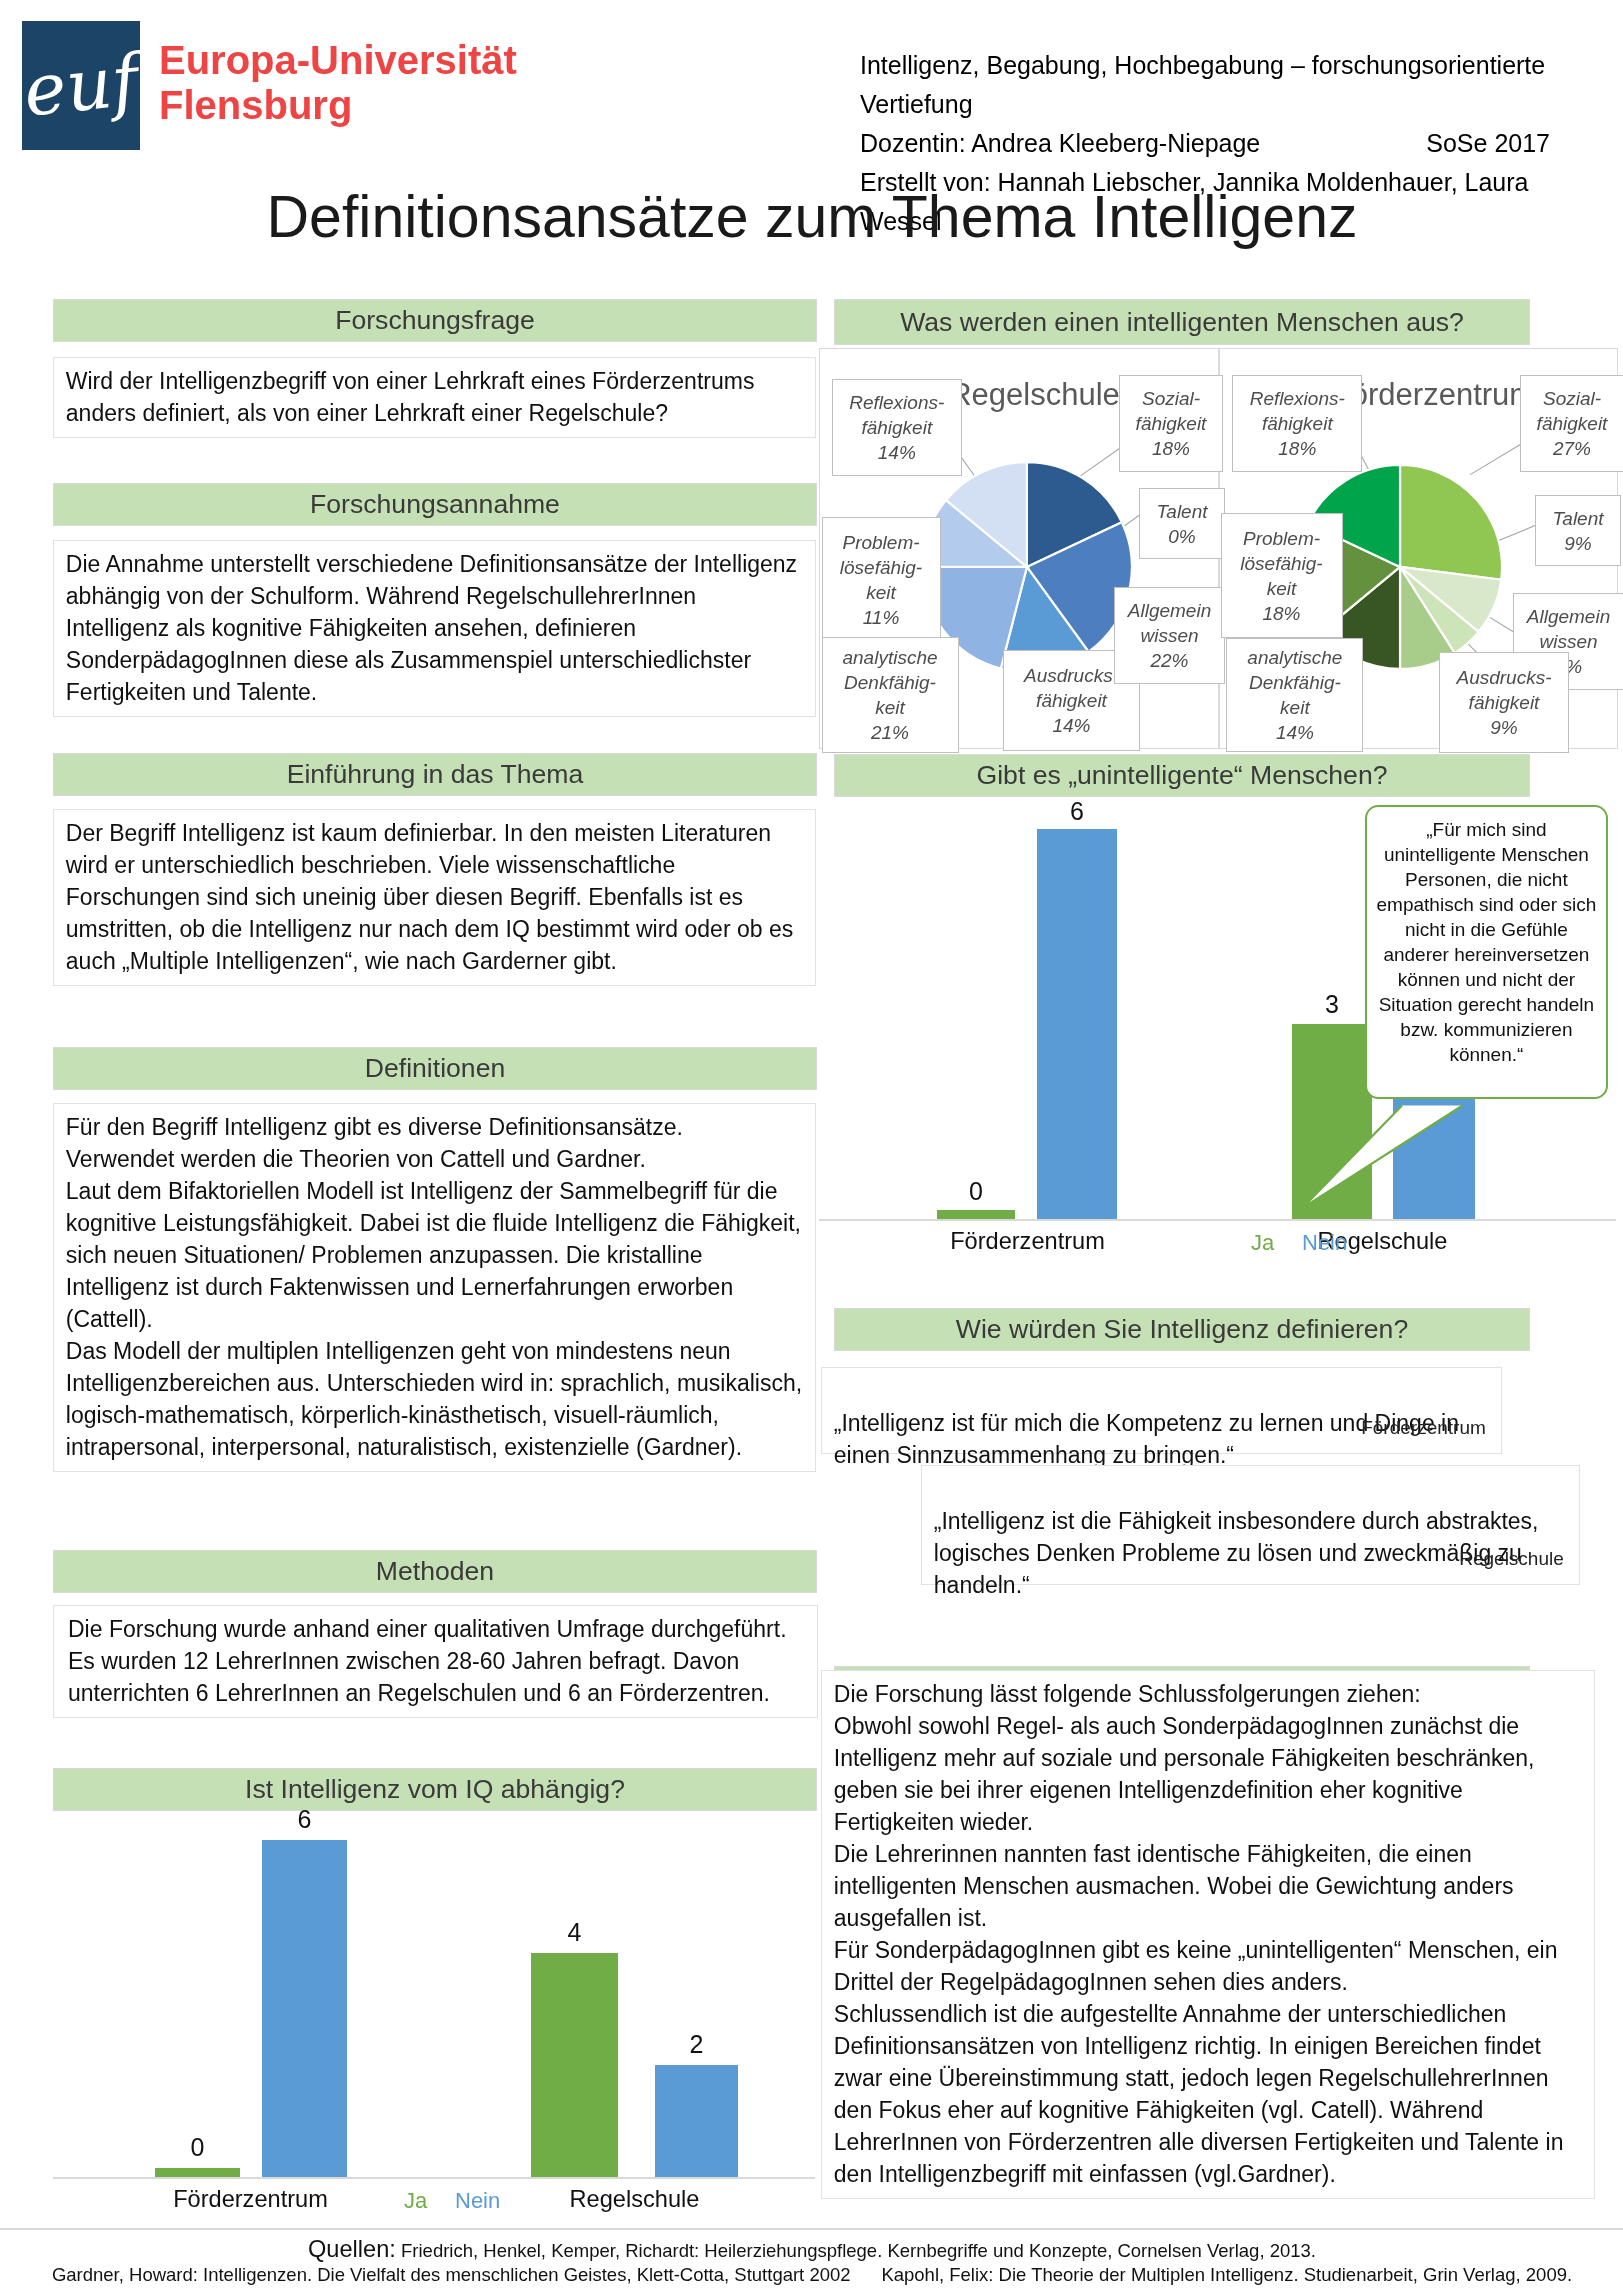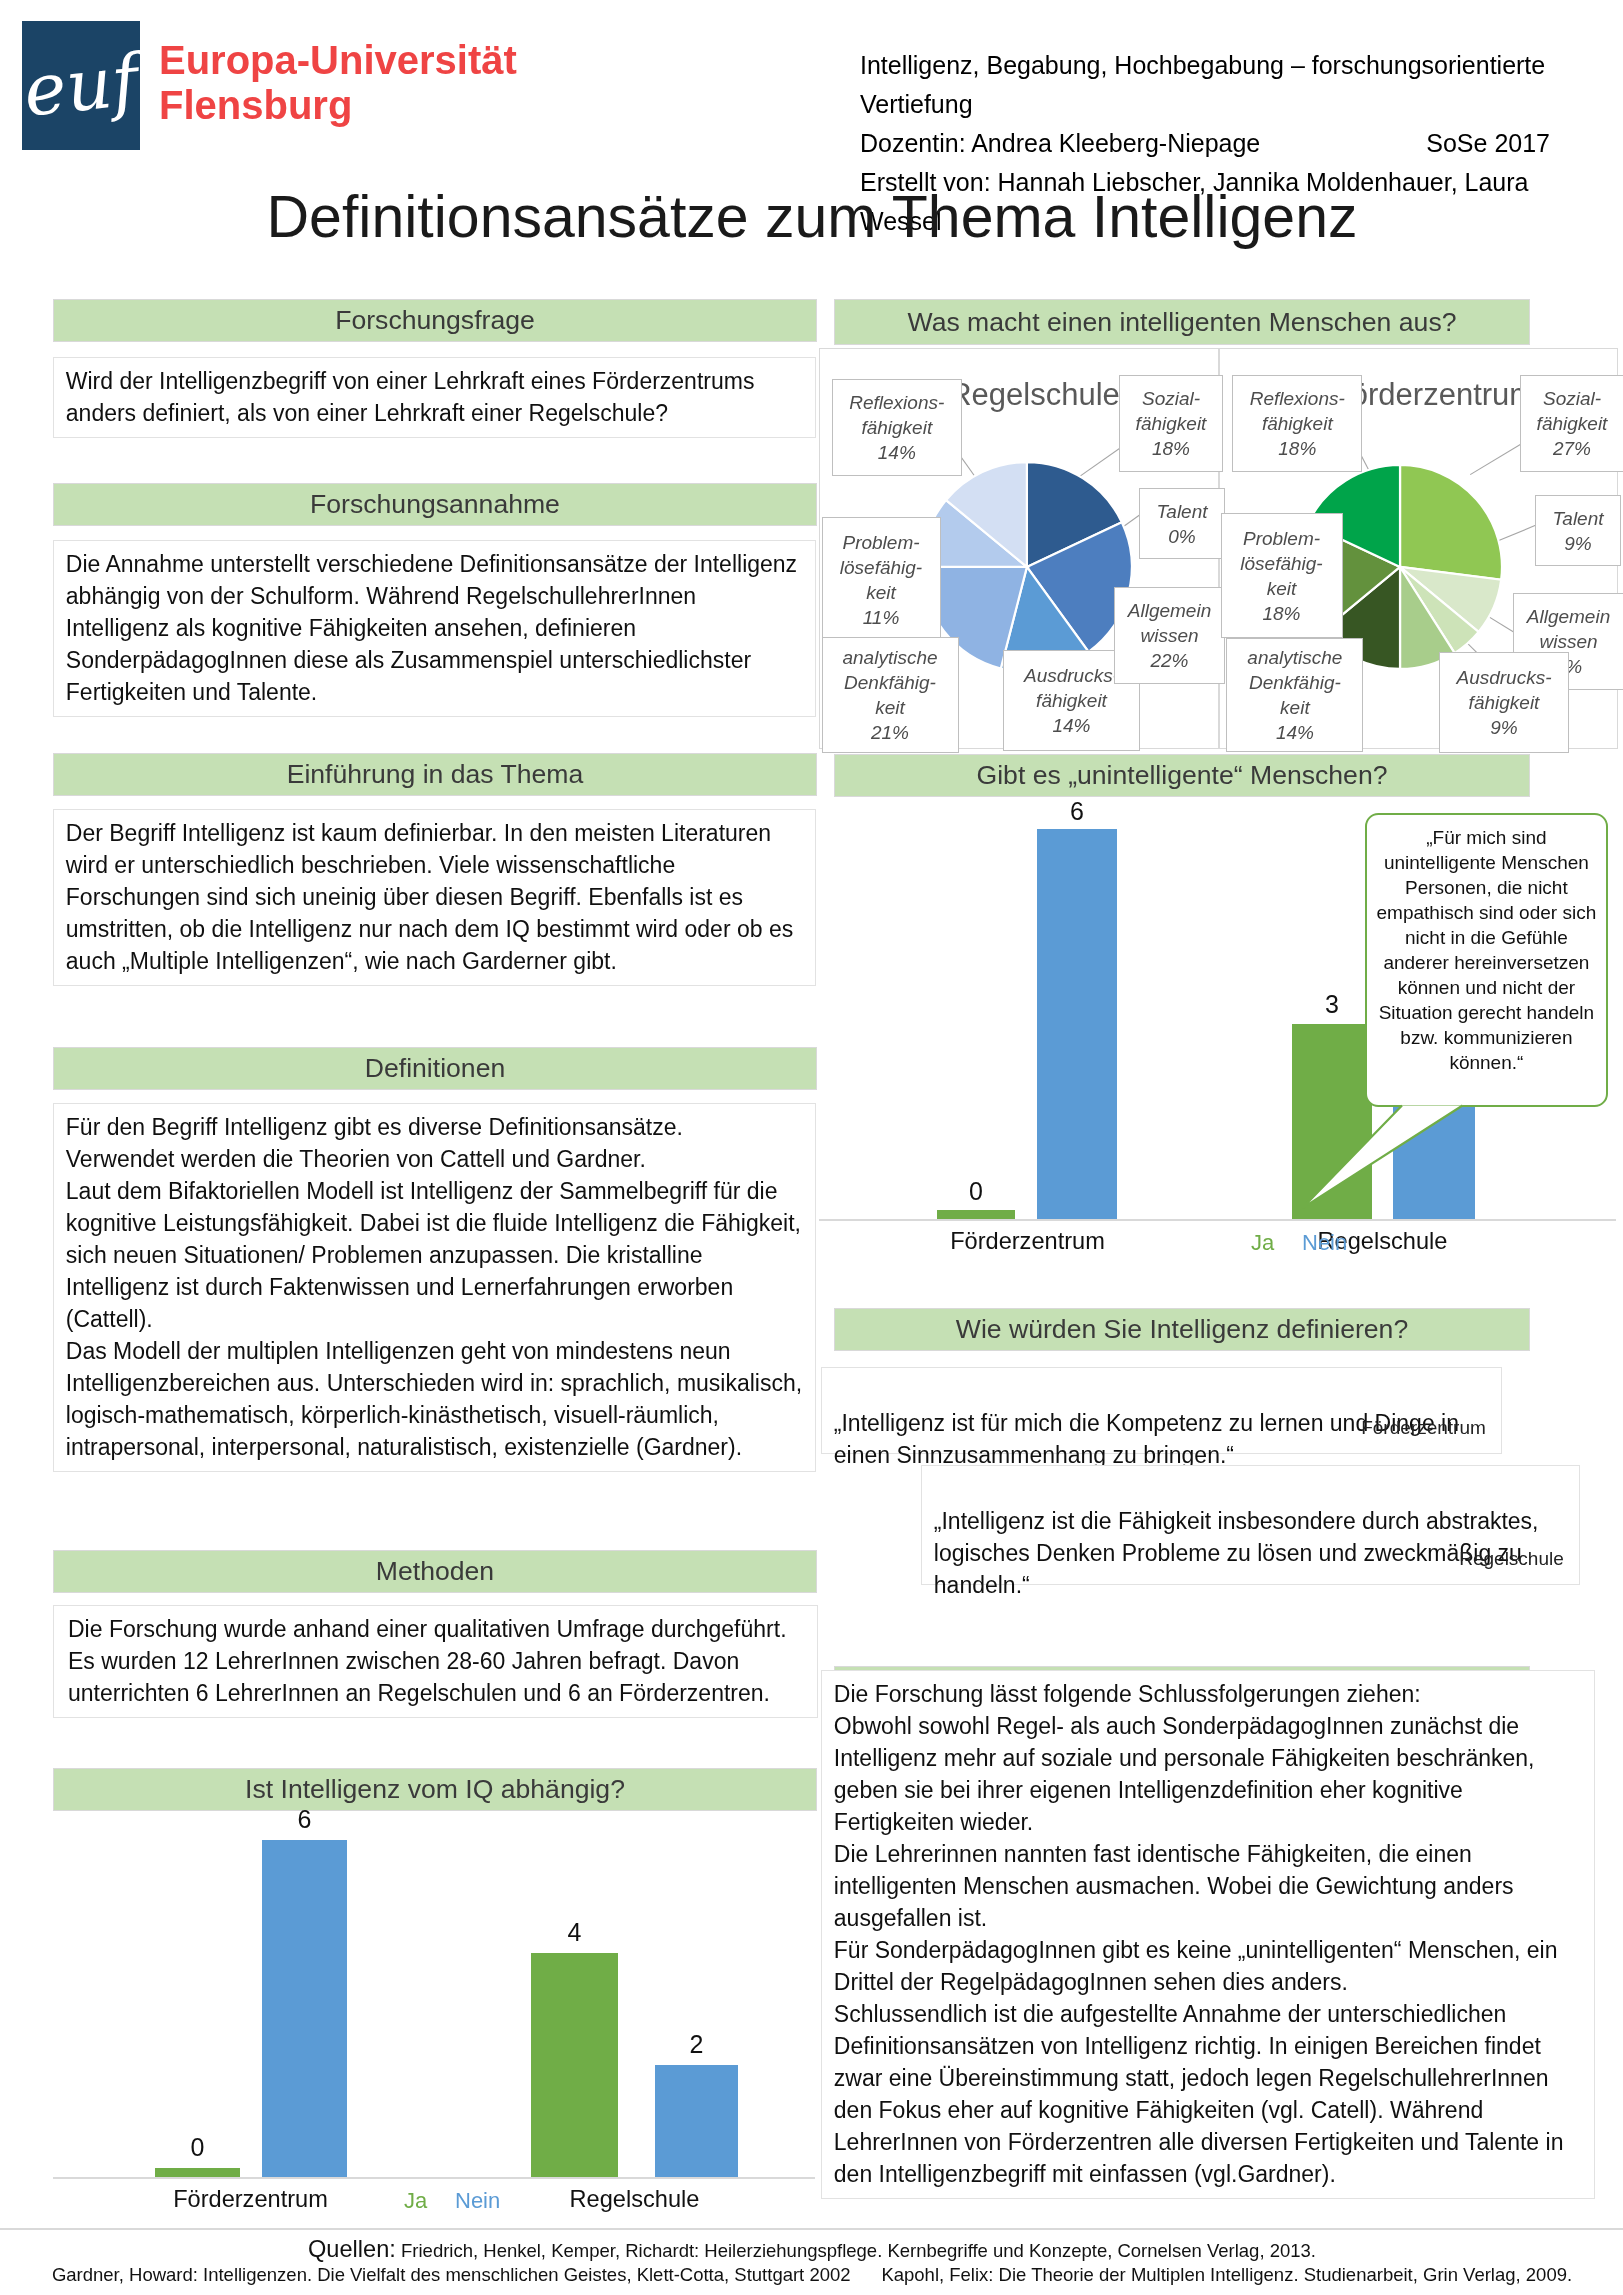--- a/index.html
+++ b/index.html
@@ -112,21 +112,21 @@
     <div class="val-label" style="left:209px;width:85px;top:4.4px;">6</div>
     <div class="val-label" style="left:478px;width:87px;top:117px;">4</div>
     <div class="val-label" style="left:602px;width:83px;top:229px;">2</div>
     <div class="cat-label" style="left:109px;width:177px;top:385px;">Förderzentrum</div>
     <div class="cat-label" style="left:493px;width:177px;top:385px;">Regelschule</div>
     <div class="legend-item" style="left:351px;top:387px;color:#70ad47;">Ja</div>
     <div class="legend-item" style="left:402px;top:387px;color:#5b9bd5;">Nein</div>
   </div>
 
   <div class="abs sec-h" style="left:834px;top:299px;width:694px;height:44px;">
-    <span>Was macht einen intelligenten Menschen aus?</span>
+    <span>Was werden einen intelligenten Menschen aus?</span>
   </div>
 
   <div class="abs pie-panel">
     <div class="pie-divider"></div>
 
     <div class="pie-half" style="left:0;">
       <svg width="399" height="399" viewBox="0 0 540 540">
         <line x1="178" y1="128" x2="215" y2="180" stroke="#a6a6a6" stroke-width="1.5"></line>
         <line x1="412" y1="130" x2="352" y2="172" stroke="#a6a6a6" stroke-width="1.5"></line>
         <line x1="432" y1="225" x2="400" y2="248" stroke="#a6a6a6" stroke-width="1.5"></line>
@@ -221,21 +221,21 @@
     <div class="bar" style="left: 574px; width: 82px; bottom: 43px; background: rgb(91, 155, 213); height: 195px;"></div>
     <div class="val-label" style="left:118px;width:78px;top:380px;">0</div>
     <div class="val-label" style="left:218px;width:80px;top:0px;">6</div>
     <div class="val-label" style="left:473px;width:80px;top:193px;">3</div>
     <div class="val-label" style="left:574px;width:82px;top:193px;">3</div>
     <div class="cat-label" style="left:120px;width:177px;top:431px;">Förderzentrum</div>
     <div class="cat-label" style="left:475px;width:177px;top:431px;">Regelschule</div>
     <div class="legend-item" style="left:432px;top:433px;color:#70ad47;">Ja</div>
     <div class="legend-item" style="left:483px;top:433px;color:#5b9bd5;">Nein</div>
 
-    <div class="bubble" style="left:546px;top:16px;width:221px;height:269px;">„Für mich sind unintelligente Menschen Personen, die nicht empathisch sind oder sich nicht in die Gefühle anderer hereinversetzen können und nicht der Situation gerecht handeln bzw. kommunizieren können.“</div>
+    <div class="bubble" style="left:546px;top:8px;width:221px;height:269px;">„Für mich sind unintelligente Menschen Personen, die nicht empathisch sind oder sich nicht in die Gefühle anderer hereinversetzen können und nicht der Situation gerecht handeln bzw. kommunizieren können.“</div>
     <svg class="tail-svg" width="797" height="465" viewBox="0 0 1080 630">
       <path d="M790,418 L655,557 L872,418" fill="#ffffff" stroke="#70ad47" stroke-width="3"></path>
     </svg>
   </div>
 
   <div class="abs sec-h" style="left:834px;top:1308px;width:694px;height:41px;">
     <span>Wie würden Sie Intelligenz definieren?</span>
   </div>
 
   <div class="abs tbox" style="left:821px;top:1367px;width:655px;height:70px;">

